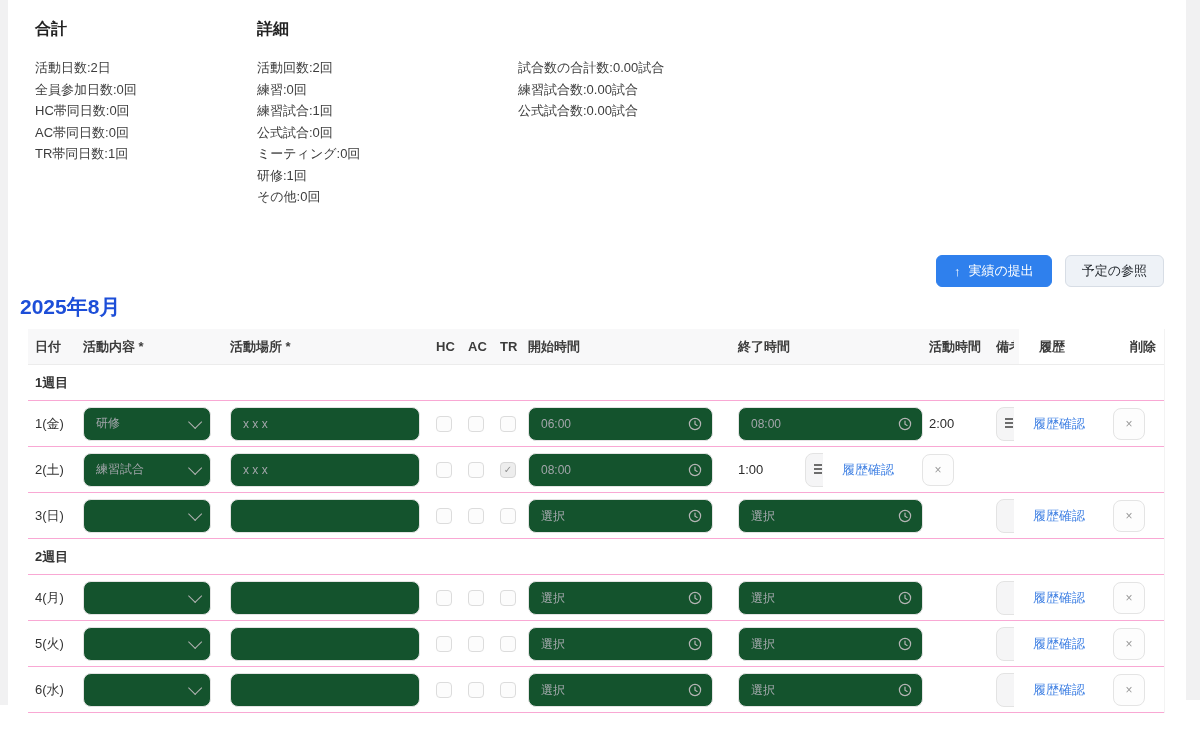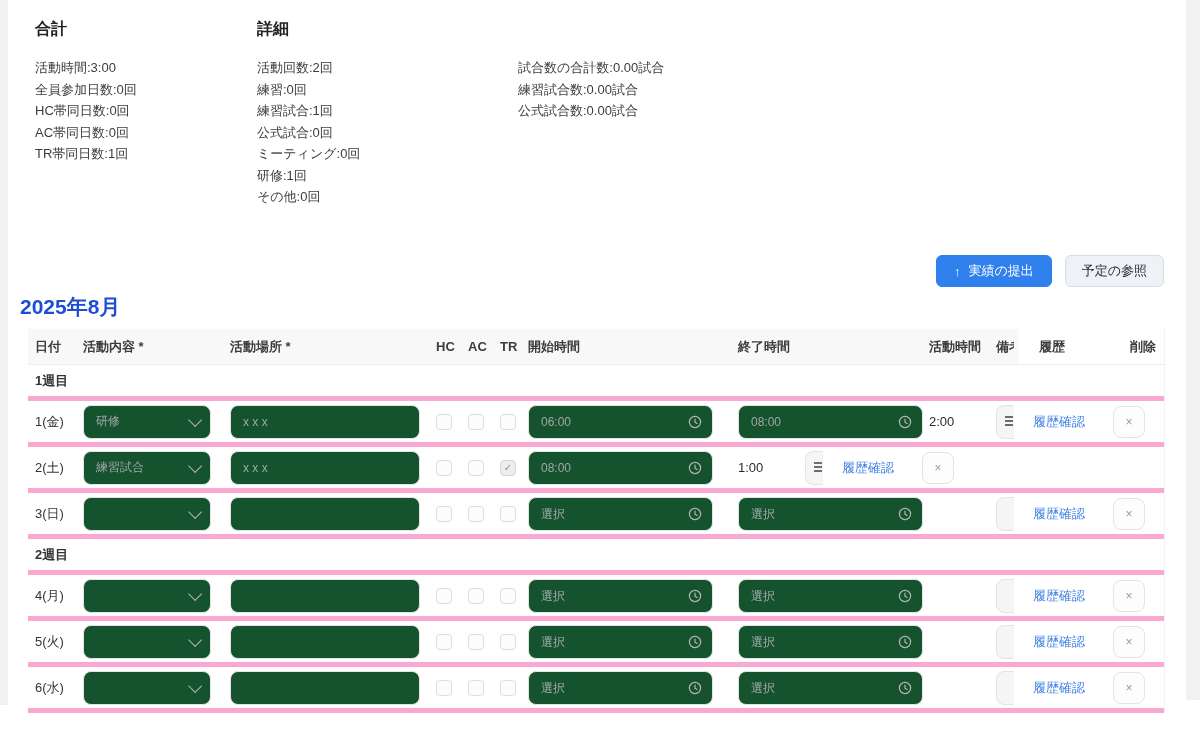--- a/index.html
+++ b/index.html
@@ -29,21 +29,21 @@
        justify-content:center;cursor:pointer;box-sizing:border-box;border:1px solid transparent;}
   .btn-primary{background:#2f80ed;color:#fff;padding:0 17px;border-color:#2f80ed;}
   .btn-primary .up-arrow{margin-right:8px;font-size:13px;}
   .btn-secondary{background:#eef2f7;color:#24292f;padding:0 16px;border-color:#d7dde5;}
 
   
   .month-title{font-size:21px;font-weight:700;color:#1d4ed8;margin:8px 0 10px 20px;line-height:24px;}
 
   
   .acttable{position:relative;width:1137px;margin-left:28px;border-right:1px solid #f3f3f3;box-sizing:border-box;}
-  .trow{position:relative;display:flex;align-items:center;border-bottom:5px solid #f9a8d4;box-sizing:border-box;}
+  .trow{position:relative;display:flex;align-items:center;border-bottom:1px solid #f9a8d4;box-sizing:border-box;}
   .thead{height:36px;background:#f8f8f9;font-weight:700;font-size:13px;color:#3c3c3c;border-bottom:1px solid #ececec;}
   .tweek{height:36px;background:#fff;}
   .tday{height:46px;background:#fff;}
   .week-label{font-size:13px;font-weight:700;color:#333;padding-left:7px;}
 
   .c{box-sizing:border-box;flex:0 0 auto;}
   .c-date{width:55px;padding-left:7px;font-size:13px;color:#333;}
   .c-activity{width:128px;margin-right:19px;}
   .c-place{width:190px;margin-right:16px;}
   .c-cbgroup{width:80px;margin-right:12px;display:flex;gap:16px;align-items:center;}
@@ -103,21 +103,21 @@
 
 <div class="strip strip-left"></div>
 <div class="strip strip-right"></div>
 
 <div class="content">
 
   <section class="summary">
     <div class="sum-col col-total">
       <h3>合計</h3>
       <ul>
-          <li>活動時間:3:00</li>
+          <li>活動日数:2日</li>
           <li>全員参加日数:0回</li>
           <li>HC帯同日数:0回</li>
           <li>AC帯同日数:0回</li>
           <li>TR帯同日数:1回</li>
         </ul>
     </div>
     <div class="sum-col col-detail">
       <h3>詳細</h3>
       <ul>
           <li>活動回数:2回</li>

